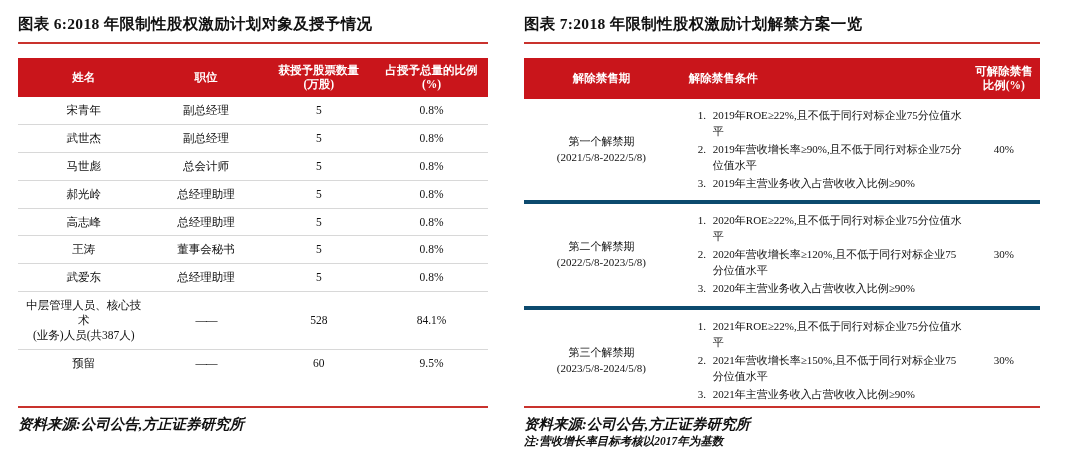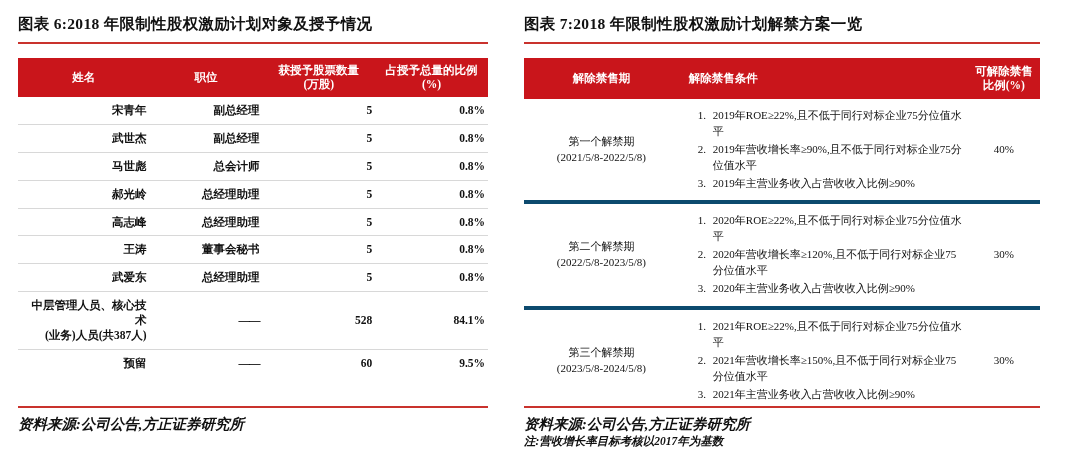--- a/index.html
+++ b/index.html
@@ -70,25 +70,24 @@
     color: #fff;
     font-weight: bold;
     font-size: 11.5px;
     padding: 5px 2px;
     line-height: 1.25;
     border: none;
     text-align: center;
   }
   .tbl-left td {
     padding: 6px 3px;
-    text-align: right;
+    text-align: center;
     border-bottom: 1px solid #d8d8d8;
     line-height: 1.3;
     font-size: 11.5px;
-    font-weight: bold;
   }
   .tbl-left tbody tr:last-child td { border-bottom: none; }
   .tbl-left .c-name { width: 28%; }
   .tbl-left .c-pos  { width: 24%; }
   .tbl-left .c-amt  { width: 24%; }
   .tbl-left .c-pct  { width: 24%; }
   .dash { letter-spacing: -1px; }
 
   
   .tbl-right { width: 516px; margin: 0 auto; font-size: 11px; }

